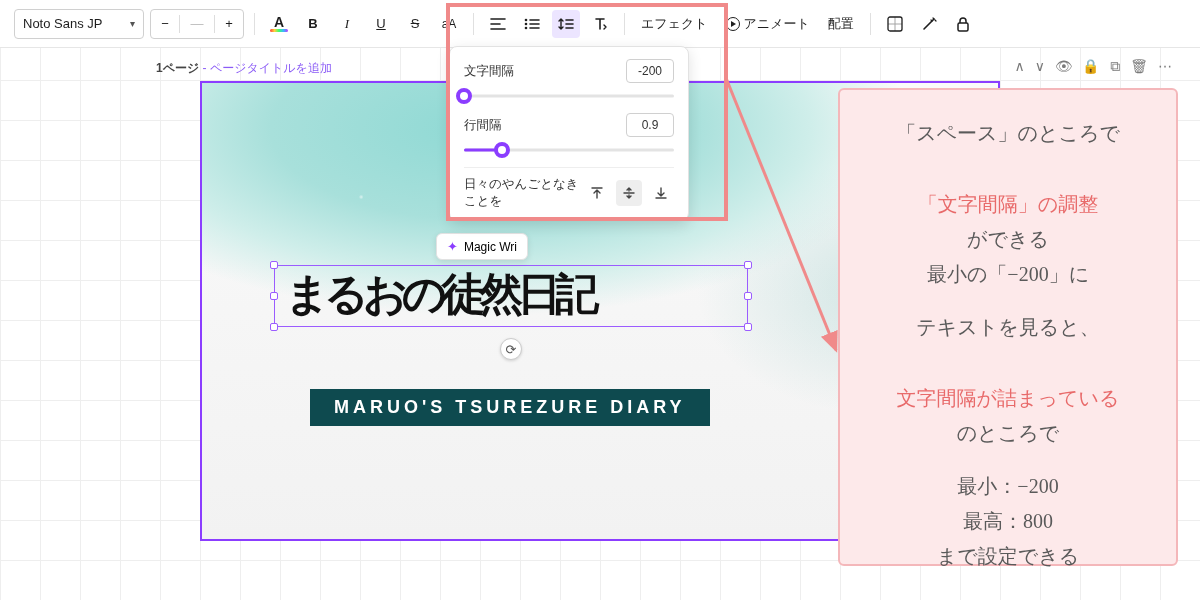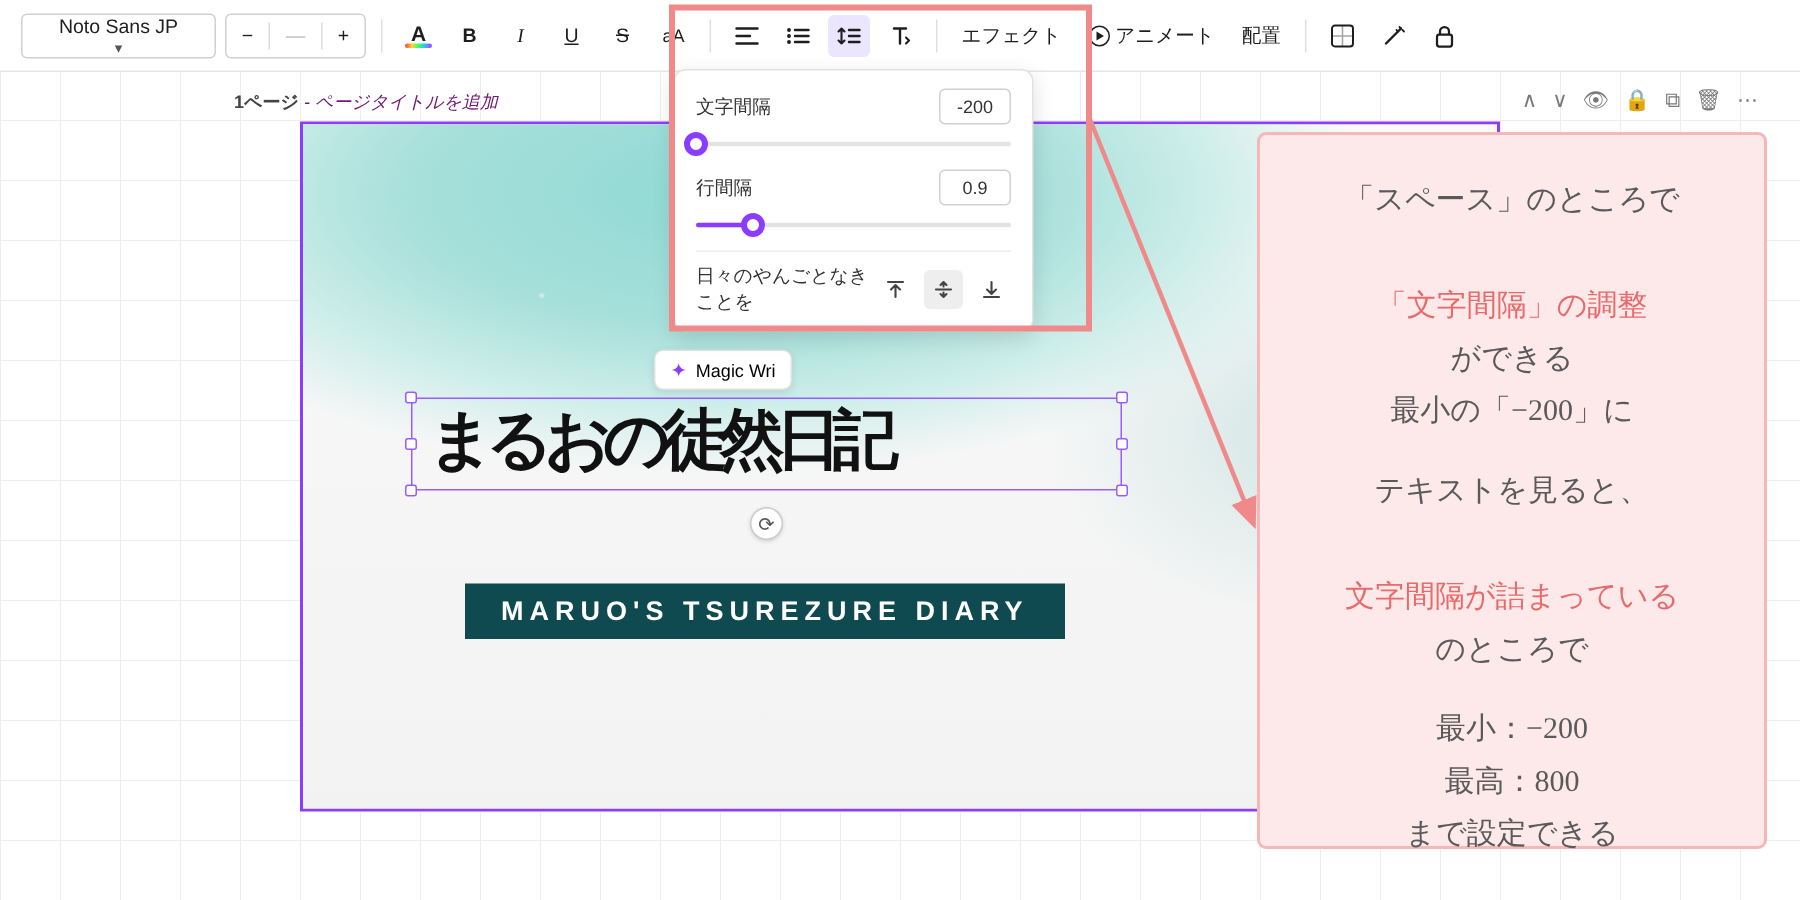--- a/index.html
+++ b/index.html
@@ -35,21 +35,20 @@
   }
   .font-select {
     display: flex; align-items: center;
     border: 1px solid #d0d0d0;
     border-radius: 4px;
     height: 30px;
     padding: 0 8px;
     min-width: 130px;
     justify-content: space-between;
     cursor: pointer;
-    flex-direction: column;
   }
   .chev { font-size: 10px; color: #555; }
   .btn-sq {
     width: 28px; height: 28px;
     display: flex; align-items: center; justify-content: center;
     border-radius: 4px;
     cursor: pointer;
     color: #1e1e1e;
   }
   .size-group {
@@ -95,21 +94,21 @@
   .canvas-area {
     position: relative;
     z-index: 2;
     padding: 12px 20px;
   }
   .page-label {
     font-size: 12px; color: #444;
     margin-left: 136px;
     margin-bottom: 4px;
   }
-  .page-label .muted { color: #701a75; font-style: italic; }
+  .page-label .muted { color: #8b5cf6; }
   .page-toolbar {
     position: absolute;
     right: 28px; top: 10px;
     display: flex; gap: 10px;
     color: #7a7a7a;
     font-size: 14px;
   }
   .page-toolbar span { cursor: pointer; }
   .page {
     position: relative;

